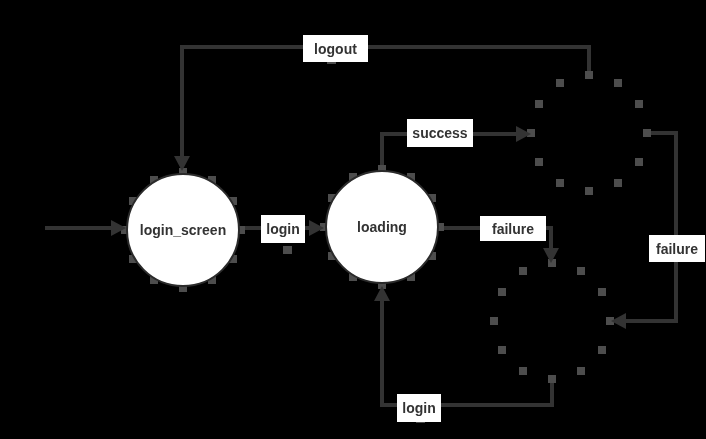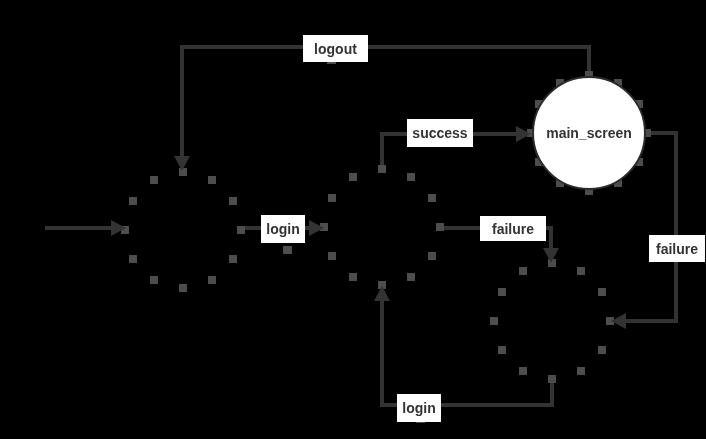--- a/index.html
+++ b/index.html
@@ -121,22 +121,25 @@
       <span class="port" style="left: 24px; top: 103.229px;"></span>
       <span class="port" style="left: 2.77053px; top: 82px;"></span>
       <span class="port" style="left: -5px; top: 53px;"></span>
       <span class="port" style="left: 2.77053px; top: 24px;"></span>
       <span class="port" style="left: 24px; top: 2.77053px;"></span>
       <span class="port" style="left: 53px; top: -5px;"></span>
       <span class="port" style="left: 82px; top: 2.77053px;"></span>
       <span class="port" style="left: 103.229px; top: 24px;"></span>
     </div>
 
-  <div class="node" style="left:532px;top:76px;">
-    <span class="lbl">main_screen</span>
+  <div class="node" style="left:126px;top:173px;">
+    <span class="lbl break">login_screen</span>
+  </div>
+  <div class="node" style="left:325px;top:170px;">
+    <span class="lbl">loading</span>
   </div>
 
   <div class="elabel" style="left:303px;top:35px;width:65px;height:27px;">logout</div>
   <div class="elabel" style="left:407px;top:119px;width:66px;height:28px;">success</div>
   <div class="elabel" style="left:261px;top:215px;width:44px;height:28px;">login</div>
   <div class="elabel" style="left:480px;top:216px;width:66px;height:25px;">failure</div>
   <div class="elabel" style="left:649px;top:235px;width:56px;height:27px;">failure</div>
   <div class="elabel" style="left:397px;top:394px;width:44px;height:28px;">login</div>
 
   <div class="handle" style="left:327px;top:56px;"></div>

